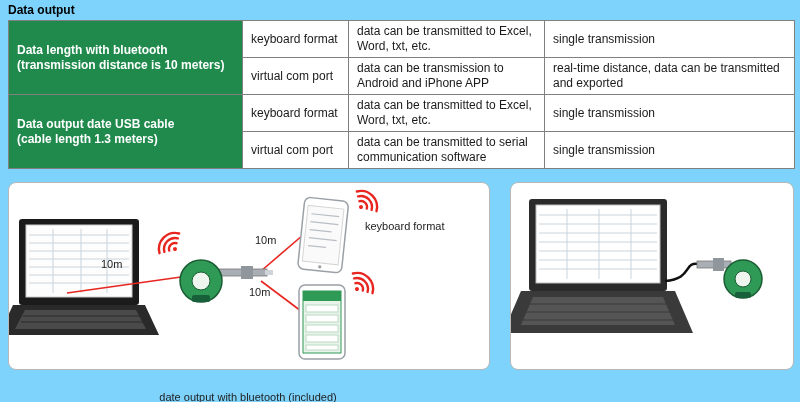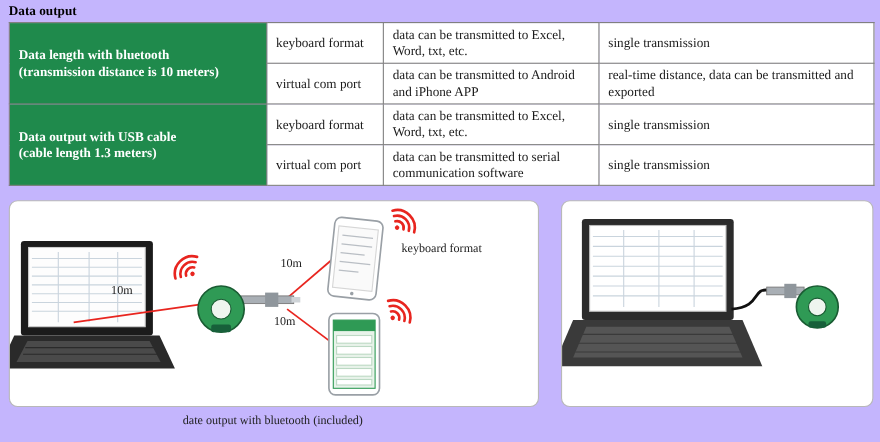--- a/index.html
+++ b/index.html
@@ -1,29 +1,29 @@
 <!DOCTYPE html>
 <html><head>
 <meta charset="utf-8">
 <style>
   html,body{margin:0;padding:0;background:#fff;}
-  .page{position:relative;width:800px;height:402px;font-family:Liberation Serif, serif;color:#1a1a1a;overflow:hidden;background:#c4b5fd;}
+  .page{position:relative;width:800px;height:402px;font-family:Liberation Sans, sans-serif;color:#1a1a1a;overflow:hidden;background:#7dd3fc;}
   .title{position:absolute;left:8px;top:3px;font-size:12px;font-weight:bold;color:#000;}
   table.data-table{position:absolute;left:8px;top:20px;width:786px;border-collapse:collapse;table-layout:fixed;font-size:12px;}
   table.data-table td{border:1px solid #808080;padding:3px 8px;vertical-align:middle;line-height:1.25;background:#fff;}
   table.data-table td.cell-green{background:#1f8a4c;color:#fff;font-weight:bold;}
   table.data-table tr{height:35px;}
   col.c1{width:234px;} col.c2{width:106px;} col.c3{width:196px;} col.c4{width:250px;}
   .panel{position:absolute;top:182px;background:#fff;border:1px solid #b8b8b8;border-radius:8px;}
   .panel-bt{left:8px;width:480px;height:186px;}
   .panel-usb{left:510px;width:282px;height:186px;}
   .panel svg{display:block;}
   .fig-label{position:absolute;font-size:11px;color:#222;line-height:1.3;}
   .caption{position:absolute;top:376px;font-size:11px;color:#222;text-align:center;}
-  .caption-bt{left:8px;width:480px;}
+  .caption-bt{left:8px;width:480px;margin-top:15px;}
   .caption-usb{left:510px;width:282px;}
 </style>
 </head>
 <body>
 
 <div class="page">
 
   <div class="title">Data output</div>
 
   <table class="data-table">
@@ -38,26 +38,26 @@
         <td class="cell-green" rowspan="2">
           <div>Data length with bluetooth</div>
           <div>(transmission distance is 10 meters)</div>
         </td>
         <td>keyboard format</td>
         <td>data can be transmitted to Excel, Word, txt, etc.</td>
         <td>single transmission</td>
       </tr>
       <tr>
         <td>virtual com port</td>
-        <td>data can be transmitted to Android and iPhone APP</td>
+        <td>data can be transmission to Android and iPhone APP</td>
         <td>real-time distance, data can be transmitted and exported</td>
       </tr>
       <tr>
         <td class="cell-green" rowspan="2">
-          <div>Data output with USB cable</div>
+          <div>Data output date USB cable</div>
           <div>(cable length 1.3 meters)</div>
         </td>
         <td>keyboard format</td>
         <td>data can be transmitted to Excel, Word, txt, etc.</td>
         <td>single transmission</td>
       </tr>
       <tr>
         <td>virtual com port</td>
         <td>data can be transmitted to serial communication software</td>
         <td>single transmission</td>

